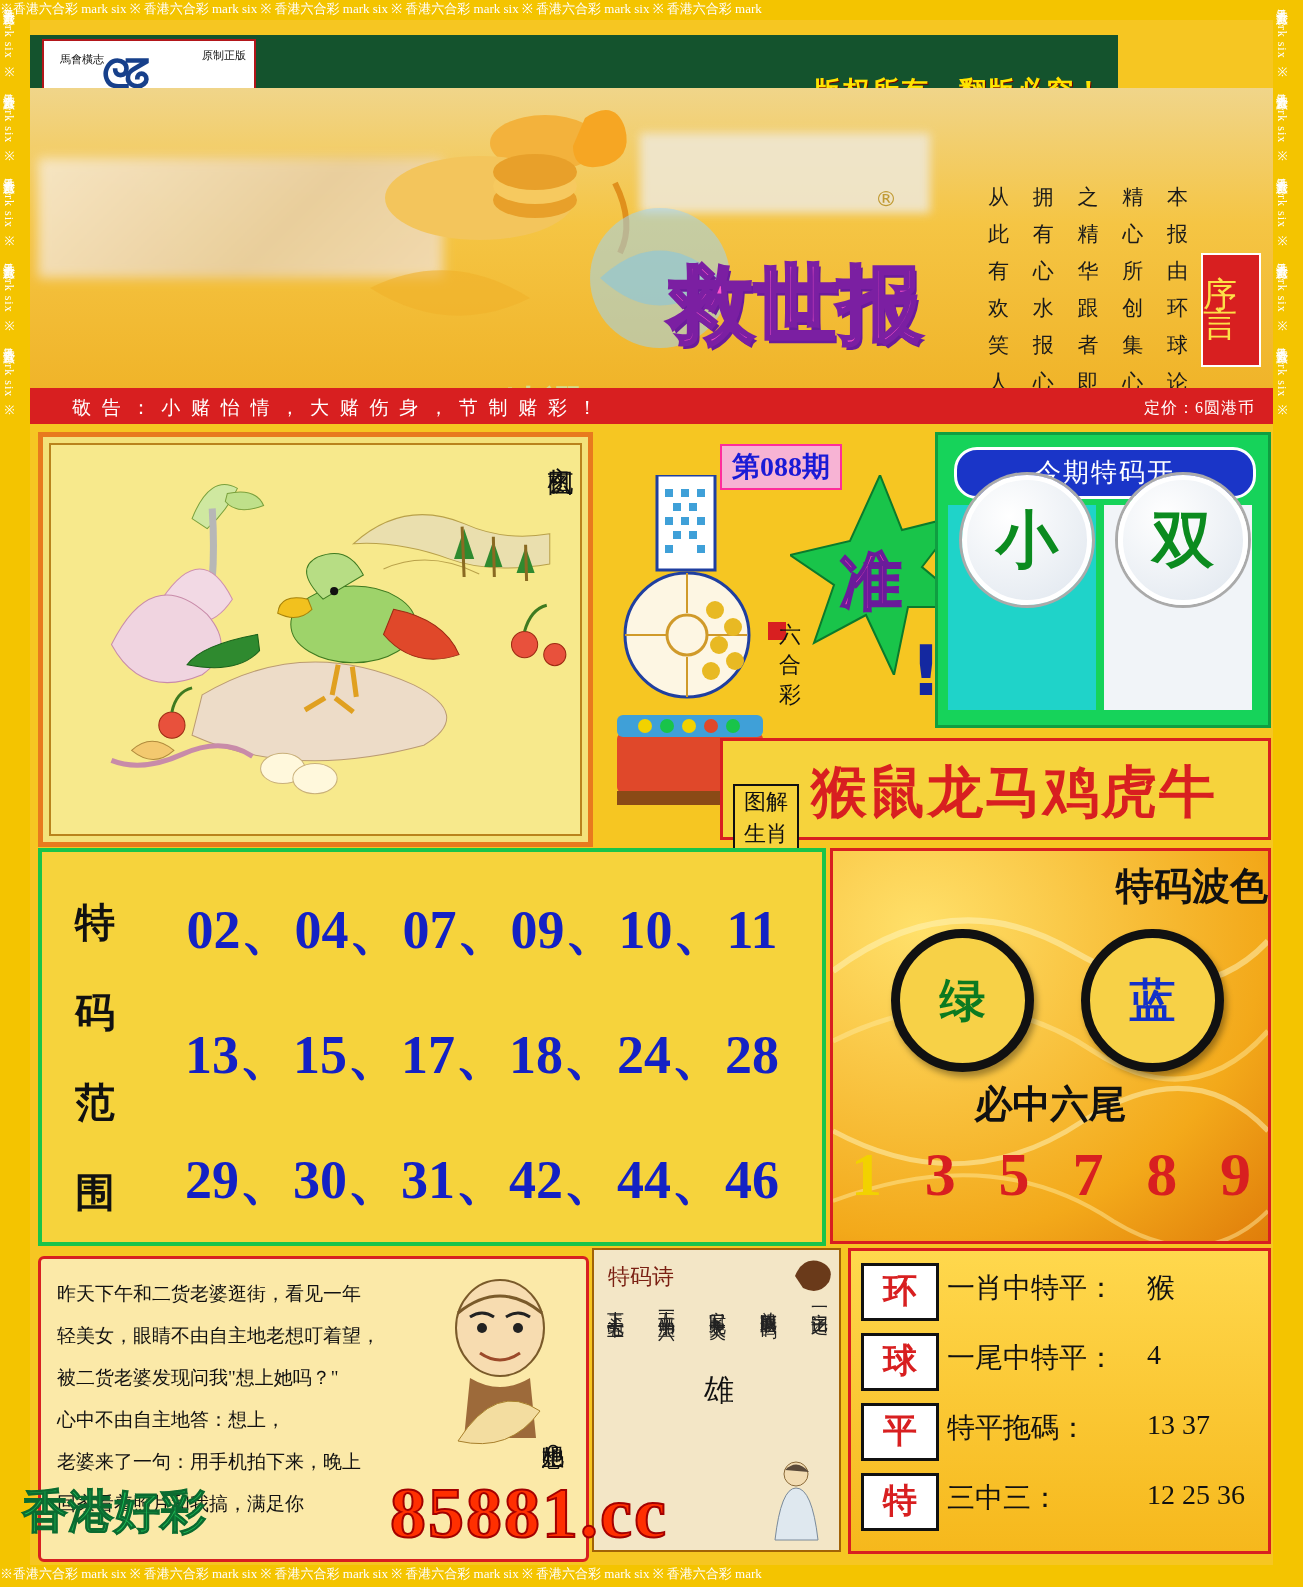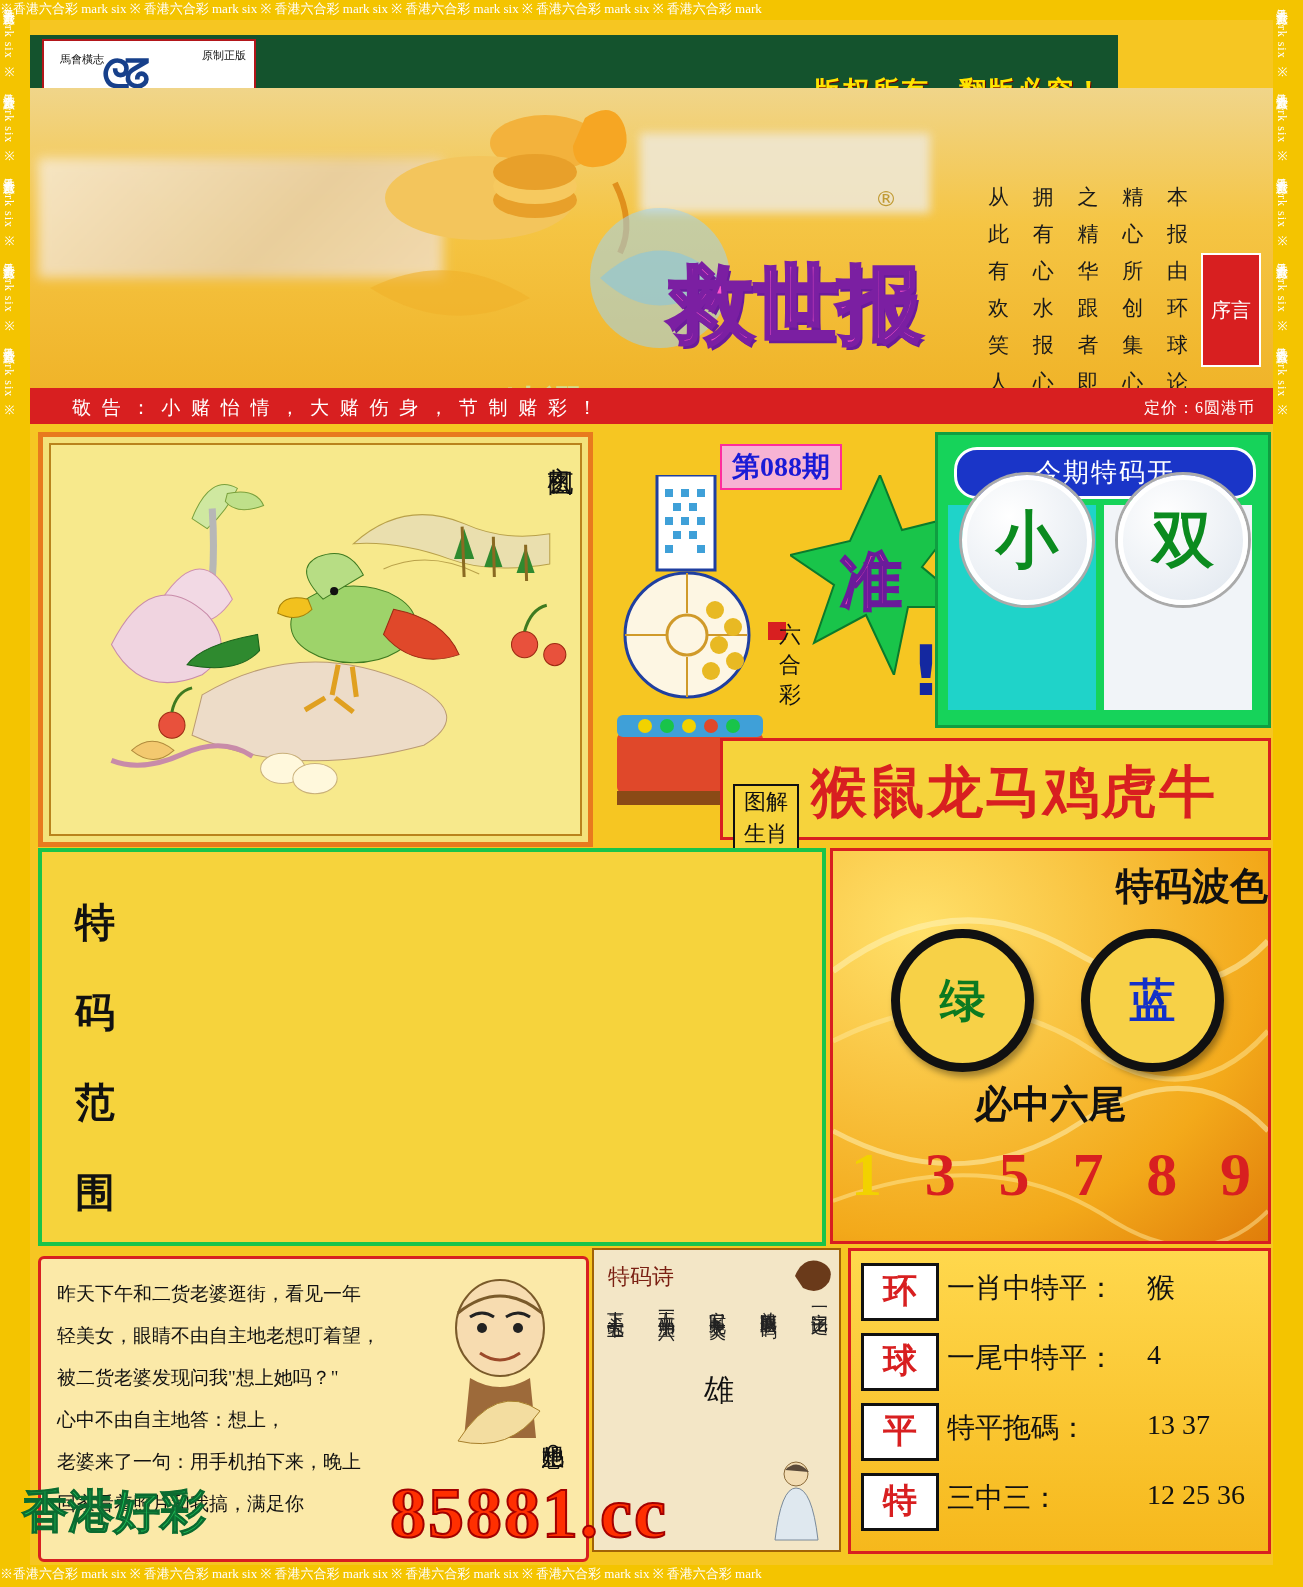--- a/index.html
+++ b/index.html
@@ -58,21 +58,21 @@
   }
   .reg-mark{position:absolute;left:845px;top:98px;font-size:22px;color:#c09a32;}
   .poem{
     position:absolute;right:85px;top:95px;width:200px;height:250px;
     display:flex;flex-direction:row-reverse;justify-content:space-between;
     font-family:"Liberation Serif",serif;color:#1b1b1b;font-size:21px;
   }
   .poem-col{display:flex;flex-direction:column;gap:9px;align-items:center;}
   .xu-yan{
     position:absolute;right:12px;top:165px;width:56px;height:110px;background:#d81f20;
-    color:#ffffff;font-family:"Liberation Serif",serif;font-size:20px;display:flex;
+    color:#fde047;font-family:"Liberation Serif",serif;font-size:34px;display:flex;
     flex-direction:column;align-items:center;justify-content:center;border:2px solid #fff;line-height:30px;
   }
 
   
   .notice{position:absolute;left:0;top:368px;width:1243px;height:36px;background:#d81f20;color:#fff;
     font-family:"Liberation Serif",serif;font-size:19px;letter-spacing:3px;}
   .notice .txt{position:absolute;left:42px;top:7px;}
   .notice .price{position:absolute;right:18px;top:10px;font-size:16px;letter-spacing:1px;}
 
   
@@ -361,20 +361,25 @@
       <div class="ball ball-r">双</div>
     </div>
 
     <div class="zod-box">
       <div class="zod-tag">图解<br>生肖</div>
       <div class="zod-txt">猴鼠龙马鸡虎牛</div>
     </div>
 
     <div class="range-box">
       <div class="range-label">特<br>码<br>范<br>围</div>
+      <div class="range-rows">
+        <div class="range-row">02、04、07、09、10、11</div>
+        <div class="range-row">13、15、17、18、24、28</div>
+        <div class="range-row">29、30、31、42、44、46</div>
+      </div>
     </div>
 
     <div class="wave-box">
       <svg viewBox="0 0 435 390" style="position:absolute;left:0;top:0;width:100%;height:100%;opacity:.5">
         <path d="M0 120 q120 -90 240 -20 q120 70 195 -10" stroke="#fff6c0" stroke-width="6" fill="none"></path>
         <path d="M0 190 q140 -70 260 10 q100 65 175 -20" stroke="#ffe99a" stroke-width="5" fill="none"></path>
         <path d="M0 280 q130 70 250 -10 q110 -70 185 10" stroke="#fff6c0" stroke-width="5" fill="none"></path>
         <path d="M0 350 q160 -60 280 20 q90 55 155 -10" stroke="#ffe99a" stroke-width="4" fill="none"></path>
       </svg>
       <div class="wave-title">特码波色</div>

